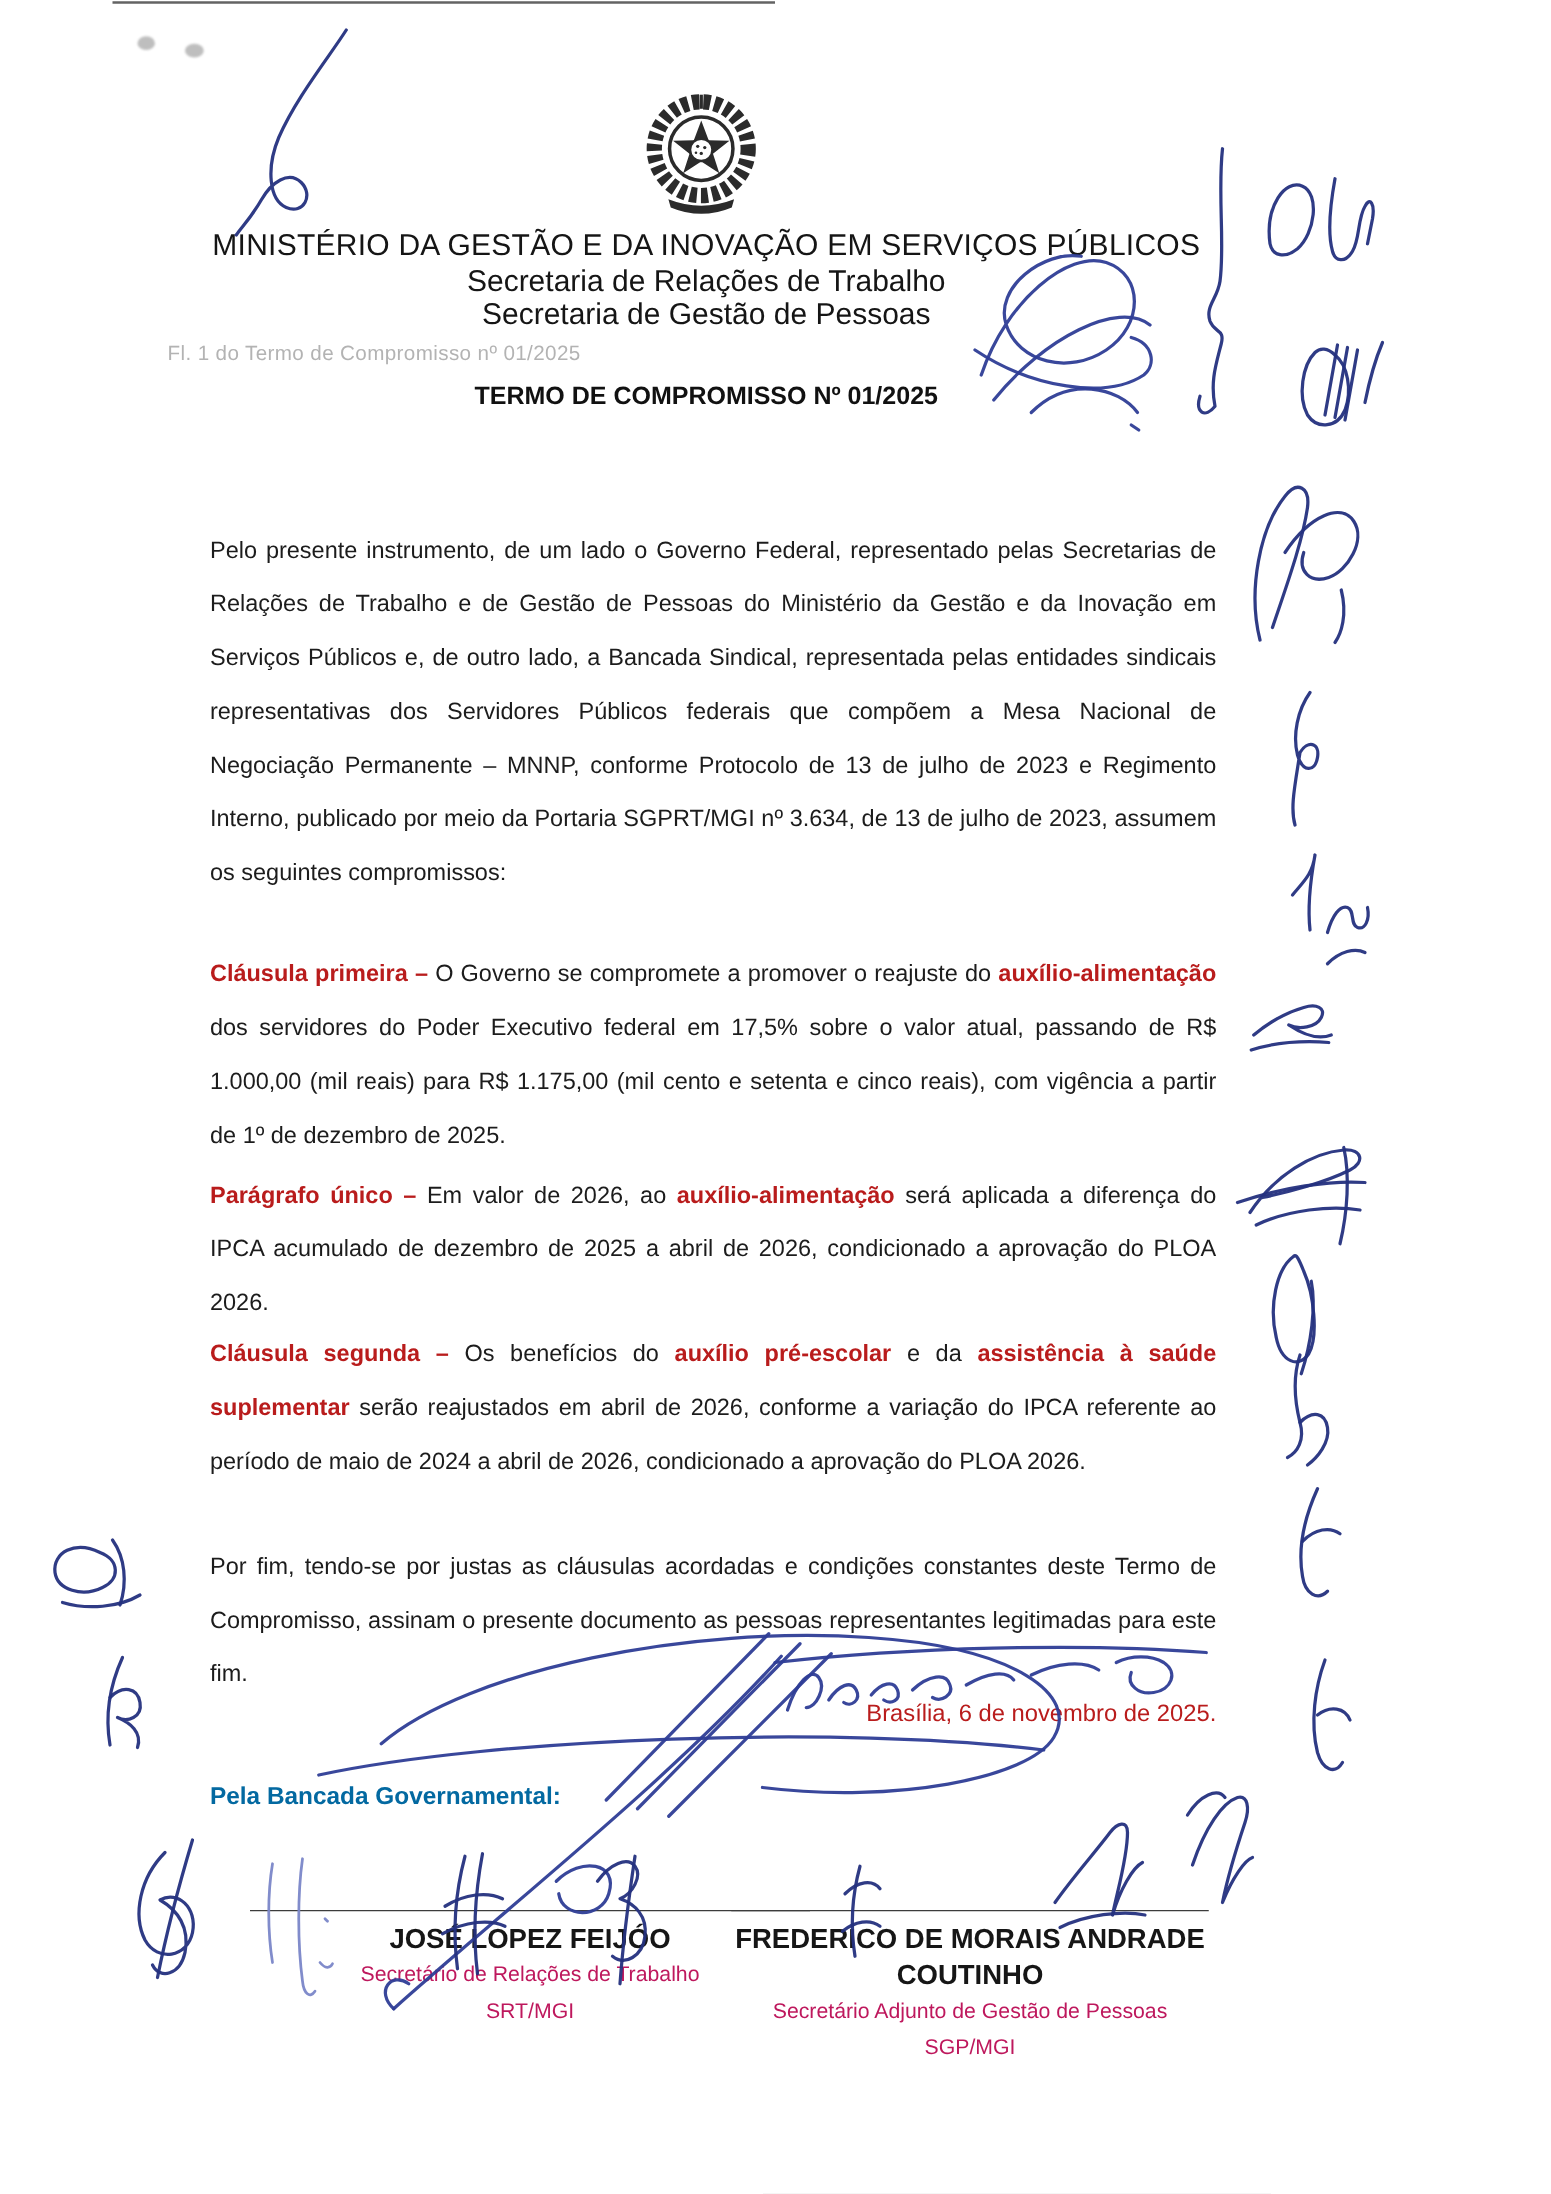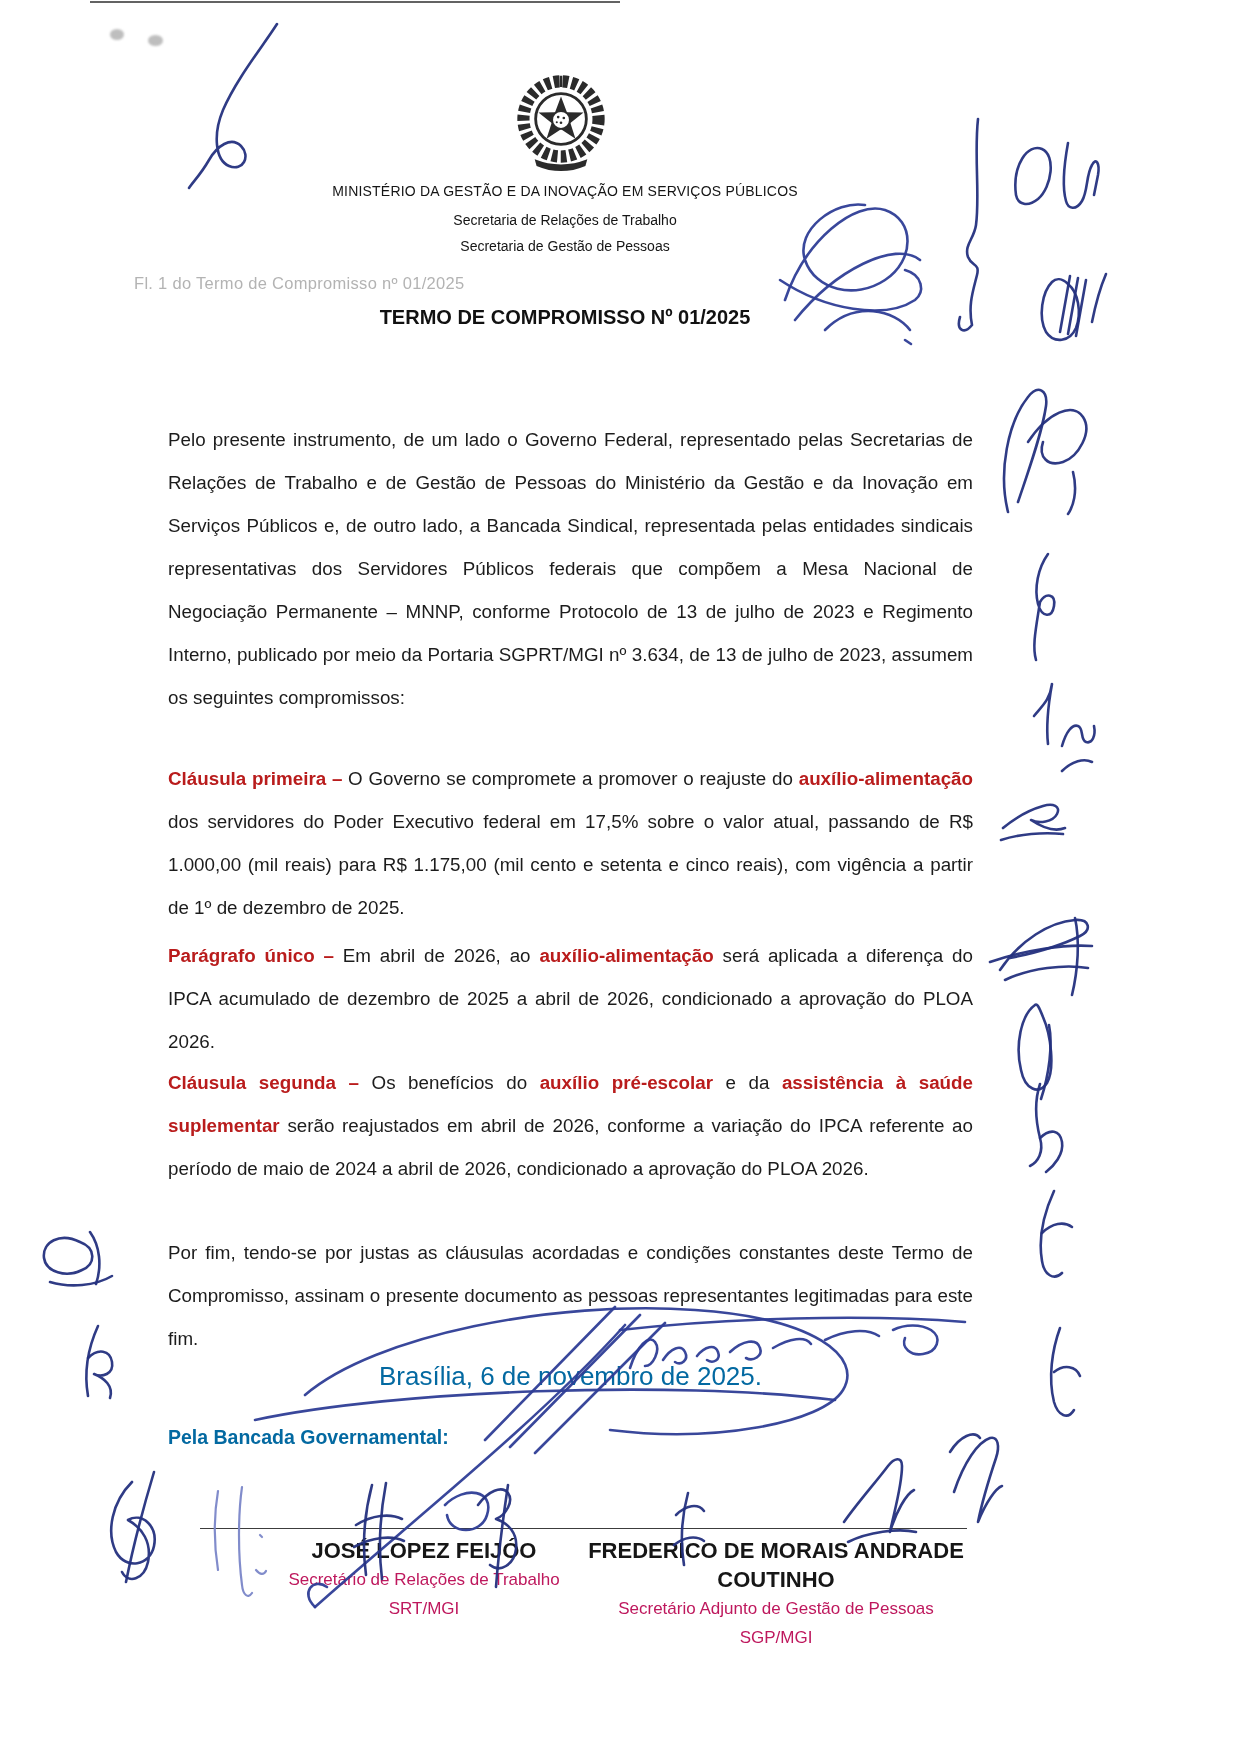--- a/index.html
+++ b/index.html
@@ -8,39 +8,39 @@
     width:1241px;height:1755px;
     margin:0 auto;
     background:#ffffff;
     overflow:hidden;
     font-family:"Liberation Sans","DejaVu Sans",sans-serif;
     color:#1b1b1b;
   }
   .abs{position:absolute;}
   .scan-line{left:90px;top:1px;width:530px;height:2px;background:#2f2f2f;opacity:.75;}
   .smudge{background:#8a8a8a;border-radius:50%;opacity:.55;filter:blur(1px);}
-  .hdr{left:120px;width:890px;text-align:center;font-size:14px;color:#151515;}
+  .hdr{left:120px;width:890px;text-align:center;font-size:24px;color:#151515;}
   .ministry{top:183px;letter-spacing:.2px;}
   .sec1{top:212px;}
   .sec2{top:238px;}
   .folio{left:134px;top:274px;font-size:16.5px;color:#b3b3b3;letter-spacing:.3px;}
   .title{top:306px;font-weight:bold;font-size:20px;color:#111;}
   .para{
     left:168px;width:805px;
     font-size:18.8px;line-height:43px;
     text-align:justify;color:#1c1c1c;
     hyphens:none;
   }
   .para b{font-weight:bold;color:#b91c1c;}
   .p1{top:418px;}
   .p2{top:757px;}
   .p3{top:934px;}
   .p4{top:1061px;}
   .p5{top:1231px;}
-  .dateline{left:168px;width:805px;top:1361px;font-size:26px;text-align:center;color:#0369a1;}
+  .dateline{left:168px;width:805px;top:1361px;font-size:19px;text-align:right;color:#b91c1c;}
   .bancada{left:168px;top:1426px;font-size:19.5px;font-weight:bold;color:#0369a1;}
   .sigblock{text-align:center;border-top:1.5px solid #3c3c3c;padding-top:7px;}
   .sigblock .nm{font-weight:bold;font-size:22px;line-height:29px;color:#161616;}
   .sigblock .rl,.sigblock .org{font-size:17px;line-height:29px;color:#be185d;}
   .sig-left{left:200px;top:1528px;width:448px;}
   .sig-right{left:585px;top:1528px;width:382px;}
   .ink{position:absolute;overflow:visible;}
   .ink path{fill:none;stroke:#2e3d96;stroke-width:2.6;stroke-linecap:round;stroke-linejoin:round;opacity:.95;}
   .ink.light path{stroke:#7a86c8;stroke-width:2.2;}
   .ink.dark path{stroke:#24307e;}
@@ -69,21 +69,21 @@
   </svg>
 
   <div class="abs hdr ministry">MINISTÉRIO DA GESTÃO E DA INOVAÇÃO EM SERVIÇOS PÚBLICOS</div>
   <div class="abs hdr sec2">Secretaria de Gestão de Pessoas</div>
   <div class="abs hdr sec1">Secretaria de Relações de Trabalho</div>
   <div class="abs folio">Fl. 1 do Termo de Compromisso nº 01/2025</div>
   <div class="abs hdr title">TERMO DE COMPROMISSO Nº 01/2025</div>
 
   <div class="abs para p1"><span>Pelo presente instrumento, de um lado o Governo Federal, representado pelas Secretarias de Relações de Trabalho e de Gestão de Pessoas do Ministério da Gestão e da Inovação em Serviços Públicos e, de outro lado, a Bancada Sindical, representada pelas entidades sindicais representativas dos Servidores Públicos federais que compõem a Mesa Nacional de Negociação Permanente – MNNP, conforme Protocolo de 13 de julho de 2023 e Regimento Interno, publicado por meio da Portaria SGPRT/MGI nº 3.634, de 13 de julho de 2023, assumem os seguintes compromissos:</span></div>
   <div class="abs para p2"><b>Cláusula primeira – </b><span>O Governo se compromete a promover o reajuste do </span><b>auxílio-alimentação</b><span> dos servidores do Poder Executivo federal em 17,5% sobre o valor atual, passando de R$ 1.000,00 (mil reais) para R$ 1.175,00 (mil cento e setenta e cinco reais), com vigência a partir de 1º de dezembro de 2025.</span></div>
-  <div class="abs para p3"><b>Parágrafo único – </b><span>Em abril de 2026, ao </span><b>auxílio-alimentação</b><span> será aplicada a diferença do IPCA acumulado de dezembro de 2025 a abril de 2026, condicionado a aprovação do PLOA 2026.</span></div>
+  <div class="abs para p3"><b>Parágrafo único – </b><span>Em valor de 2026, ao </span><b>auxílio-alimentação</b><span> será aplicada a diferença do IPCA acumulado de dezembro de 2025 a abril de 2026, condicionado a aprovação do PLOA 2026.</span></div>
   <div class="abs para p4"><b>Cláusula segunda – </b><span>Os benefícios do </span><b>auxílio pré-escolar</b><span> e da </span><b>assistência à saúde suplementar</b><span> serão reajustados em abril de 2026, conforme a variação do IPCA referente ao período de maio de 2024 a abril de 2026, condicionado a aprovação do PLOA 2026.</span></div>
   <div class="abs para p5"><span>Por fim, tendo-se por justas as cláusulas acordadas e condições constantes deste Termo de Compromisso, assinam o presente documento as pessoas representantes legitimadas para este fim.</span></div>
 
   <div class="abs dateline">Brasília, 6 de novembro de 2025.</div>
   <div class="abs bancada">Pela Bancada Governamental:</div>
 
   <div class="abs sigblock sig-left">
     <div class="nm">JOSÉ LOPEZ FEIJÓO</div>
     <div class="rl">Secretário de Relações de Trabalho</div>
     <div class="org">SRT/MGI</div>

